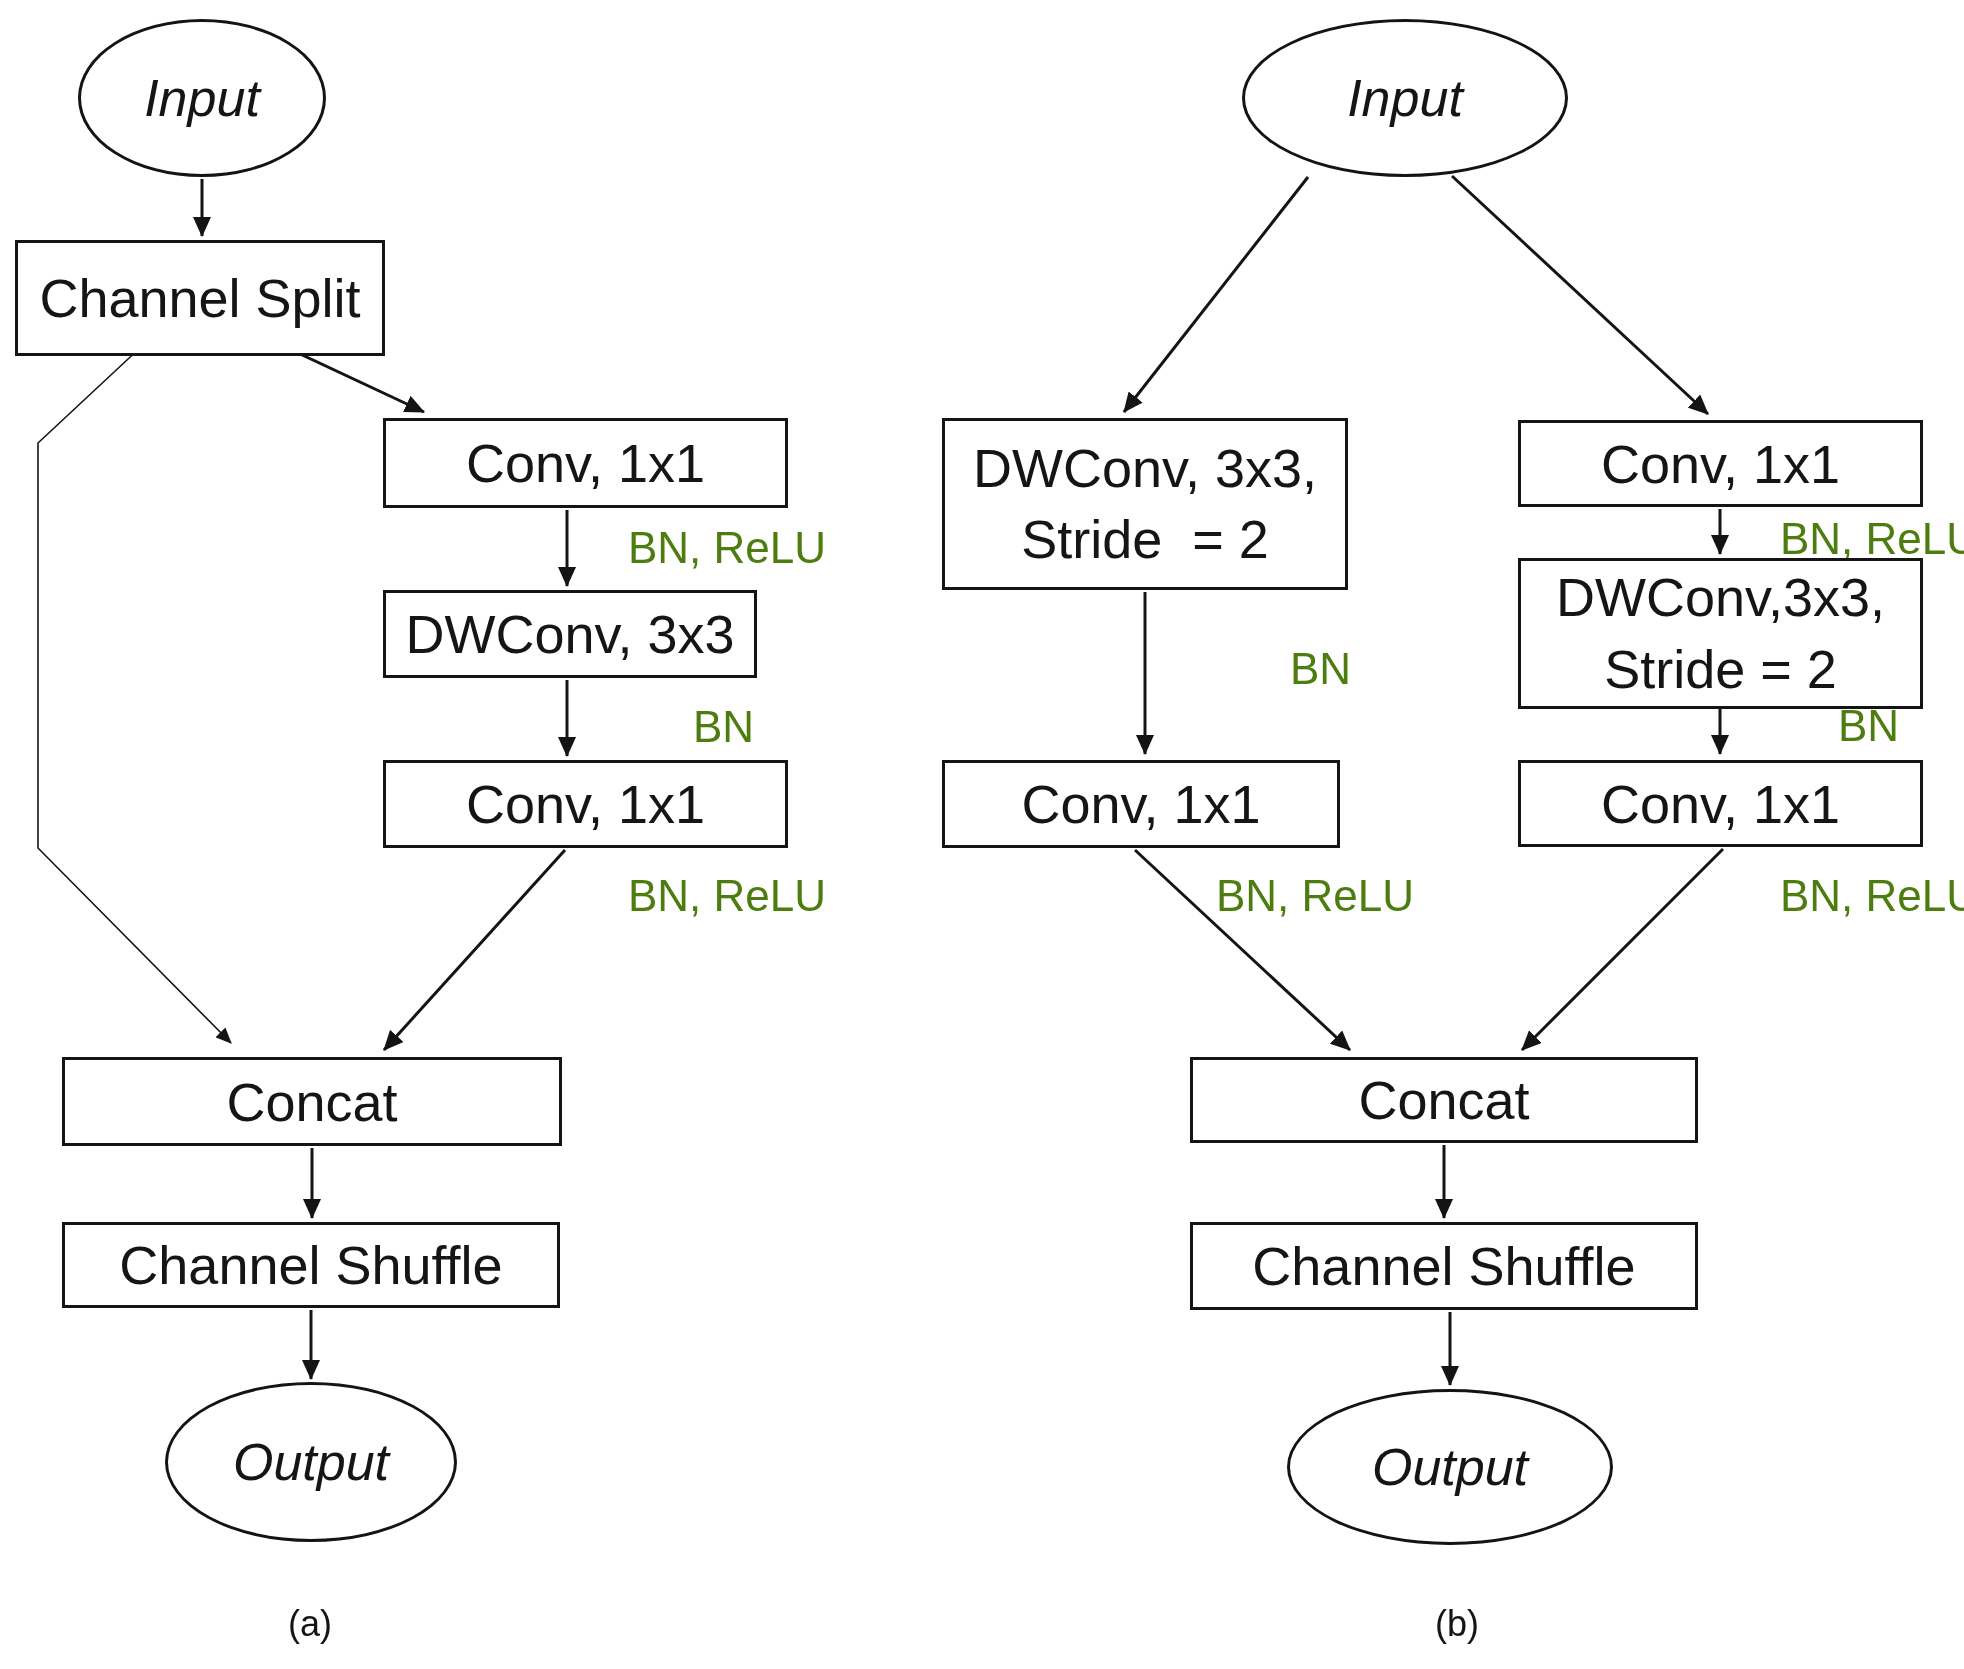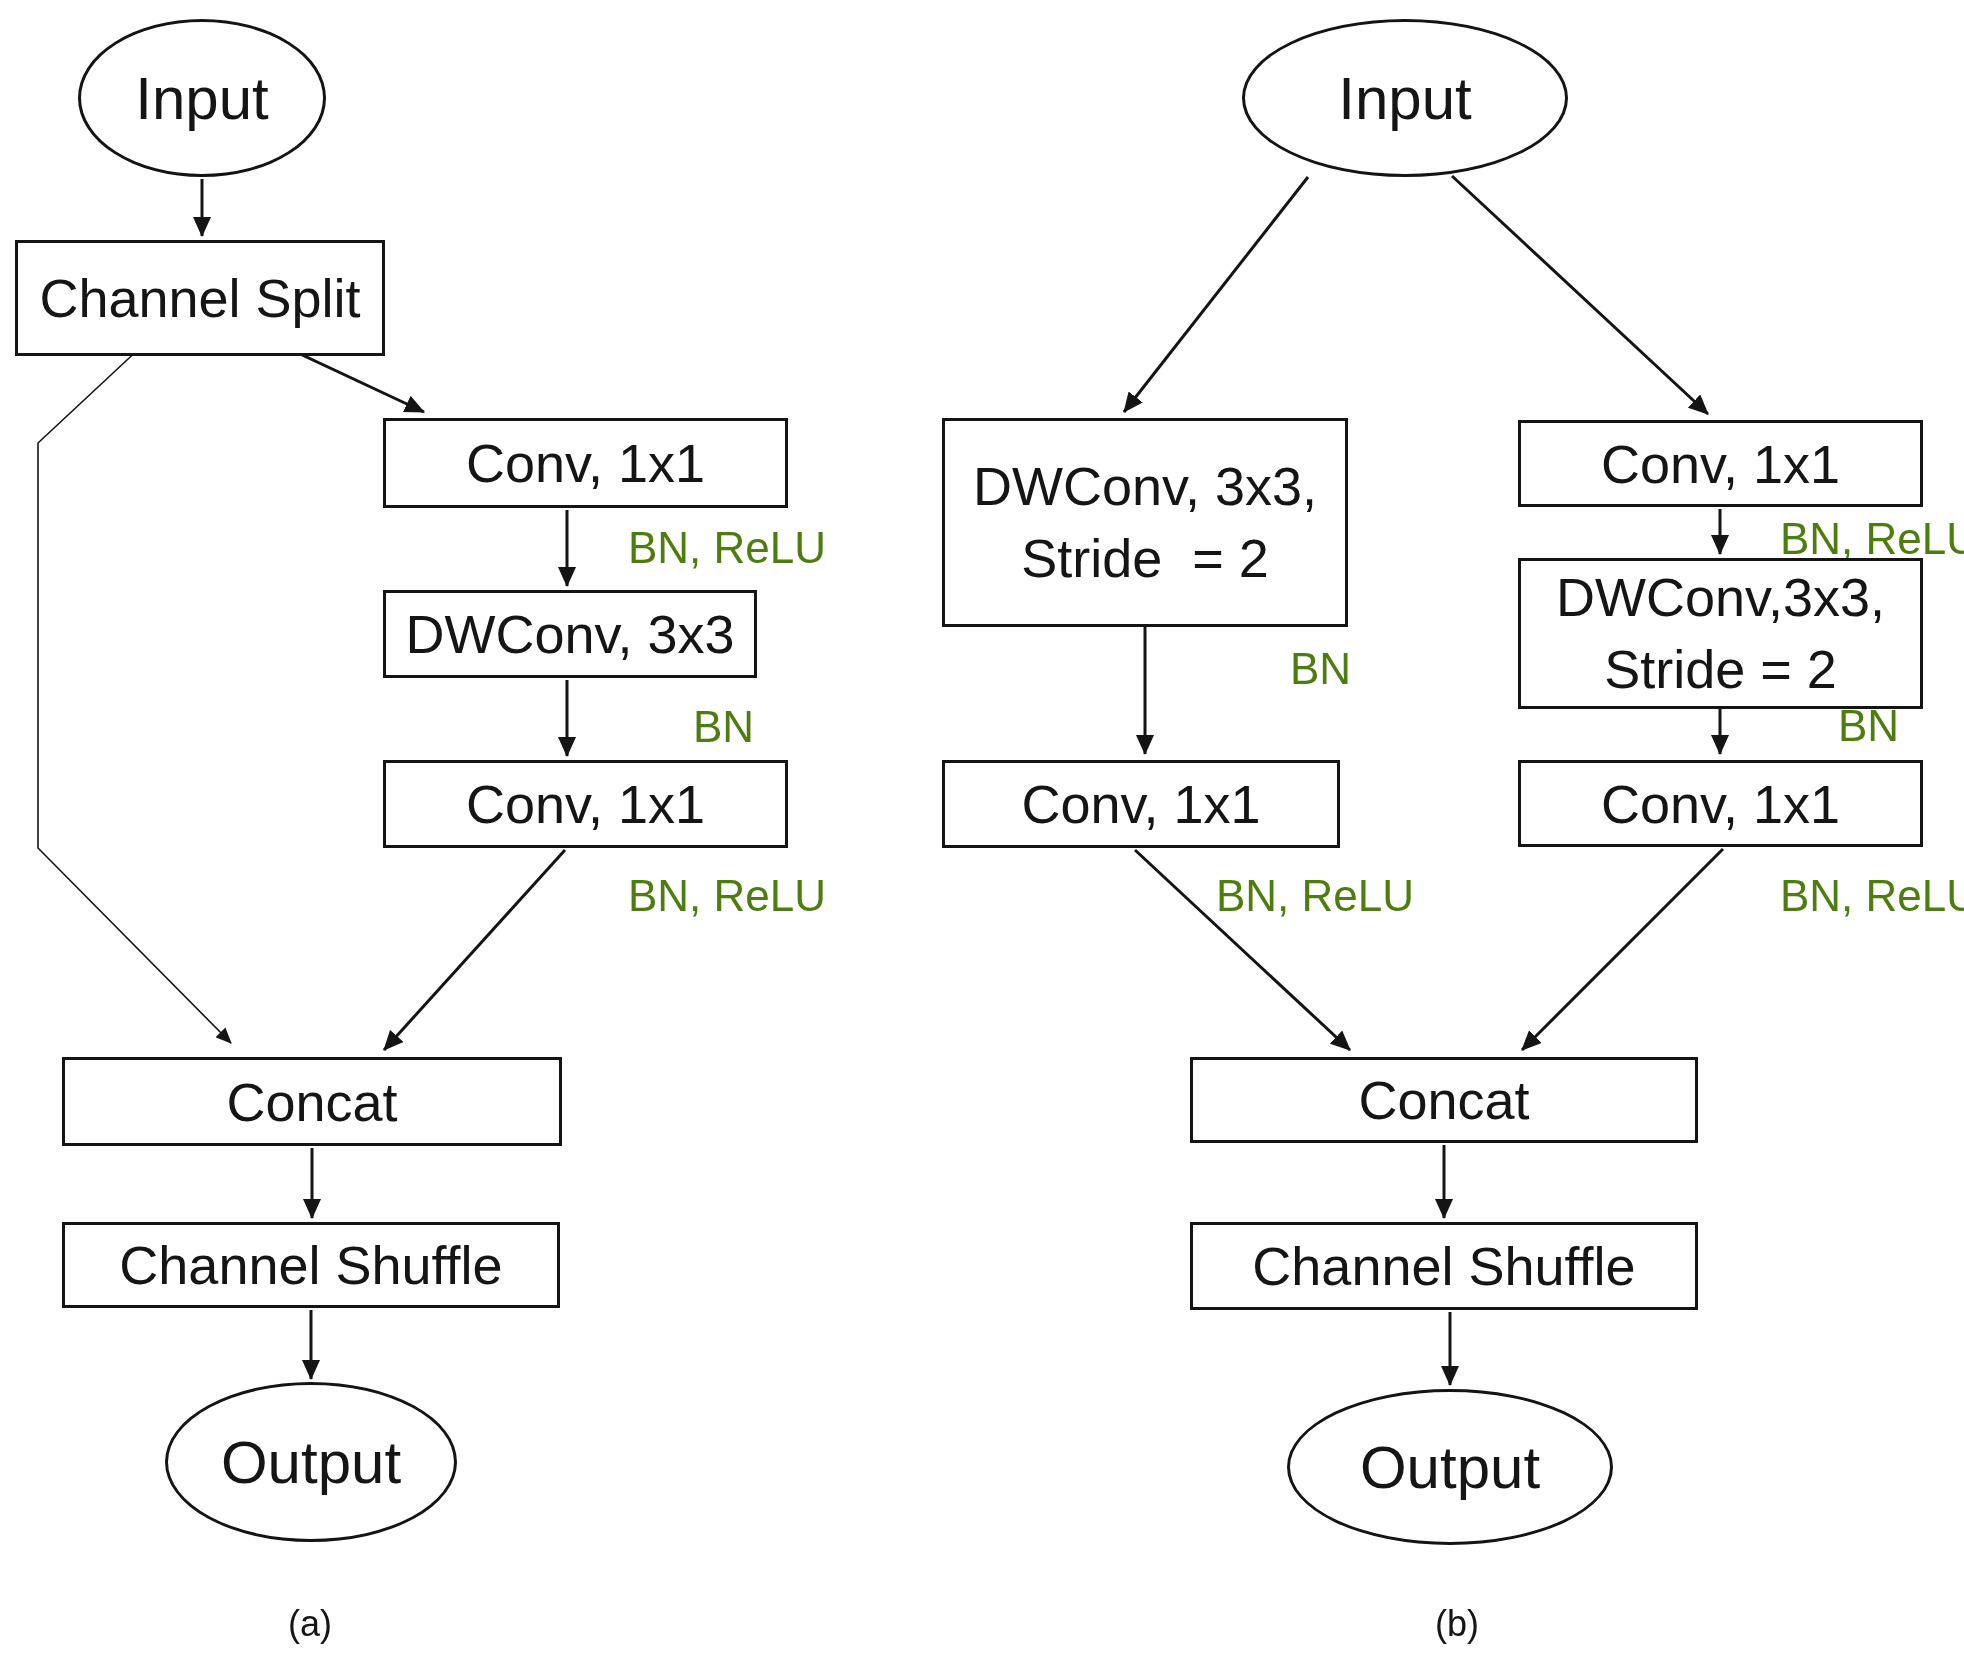--- a/index.html
+++ b/index.html
@@ -7,21 +7,21 @@
     position:relative; width:1964px; height:1669px; background:#ffffff;
     font-family:"Liberation Sans","DejaVu Sans",sans-serif; color:#151515;
     overflow:hidden;
   }
   #wires { position:absolute; left:0; top:0; width:1964px; height:1669px; }
   .node {
     position:absolute; box-sizing:border-box; border:3px solid #141414;
     background:#ffffff; display:flex; align-items:center; justify-content:center;
     font-size:54px; color:#151515; text-align:center;
   }
-  .ellipse { border-radius:50%; font-size:60px; }
+  .ellipse { border-radius:50%; font-size:52px;font-style:italic; }
   .two-line { flex-direction:column; line-height:1.32; }
   .two-line div { white-space:pre; }
   .ann {
     position:absolute; font-size:44px; color:#4d7c0f; white-space:pre;
   }
   .cap {
     position:absolute; font-size:36px; color:#151515; width:200px; text-align:center;
   }
 </style>
 </head>
@@ -75,21 +75,21 @@
   <div class="node" style="left:62px; top:1057px; width:500px; height:89px;">Concat</div>
 
   <div class="node" style="left:62px; top:1222px; width:498px; height:86px;">Channel Shuffle</div>
 
   <div class="node ellipse" style="left:165px; top:1382px; width:292px; height:160px;">Output</div>
 
   <div class="cap" style="left:210px; top:1603px;">(a)</div>
 
   <div class="node ellipse" style="left:1242px; top:19px; width:326px; height:158px;">Input</div>
 
-  <div class="node two-line" style="left:942px; top:418px; width:406px; height:209px;">
+  <div class="node two-line" style="left:942px; top:418px; width:406px; height:172px;">
     <div>DWConv, 3x3,</div>
     <div>Stride  = 2</div>
   </div>
   <div class="ann" style="left:1290px; top:644px;">BN</div>
 
   <div class="node" style="left:942px; top:760px; width:398px; height:88px;">Conv, 1x1</div>
   <div class="ann" style="left:1216px; top:871px;">BN, ReLU</div>
 
   <div class="node" style="left:1518px; top:420px; width:405px; height:87px;">Conv, 1x1</div>
   <div class="ann" style="left:1780px; top:514px;">BN, ReLU</div>

